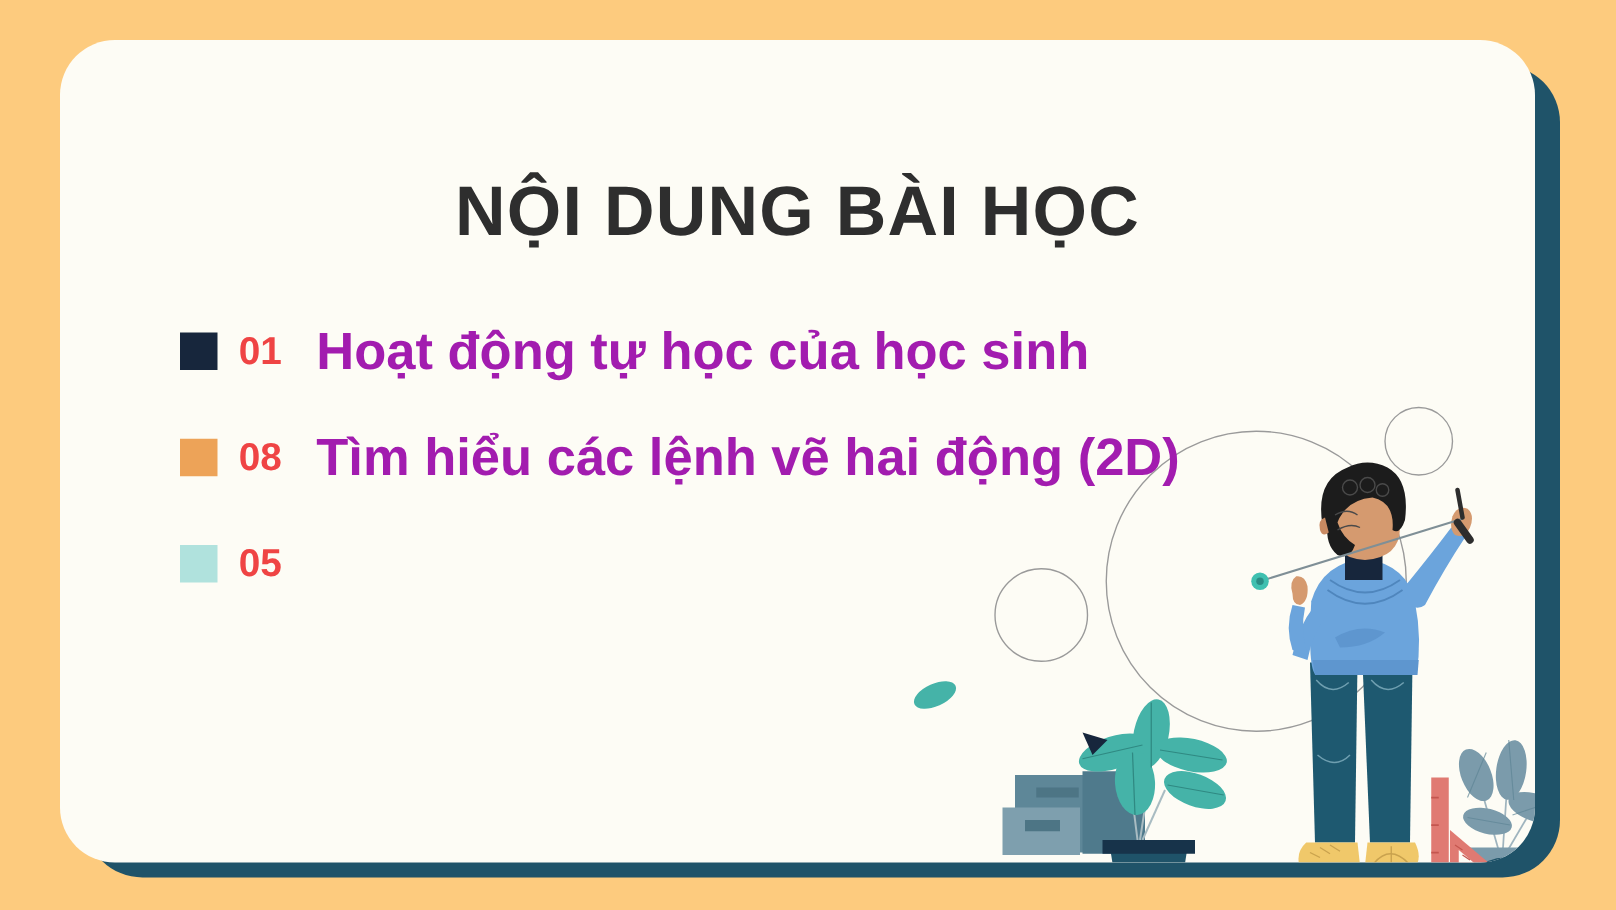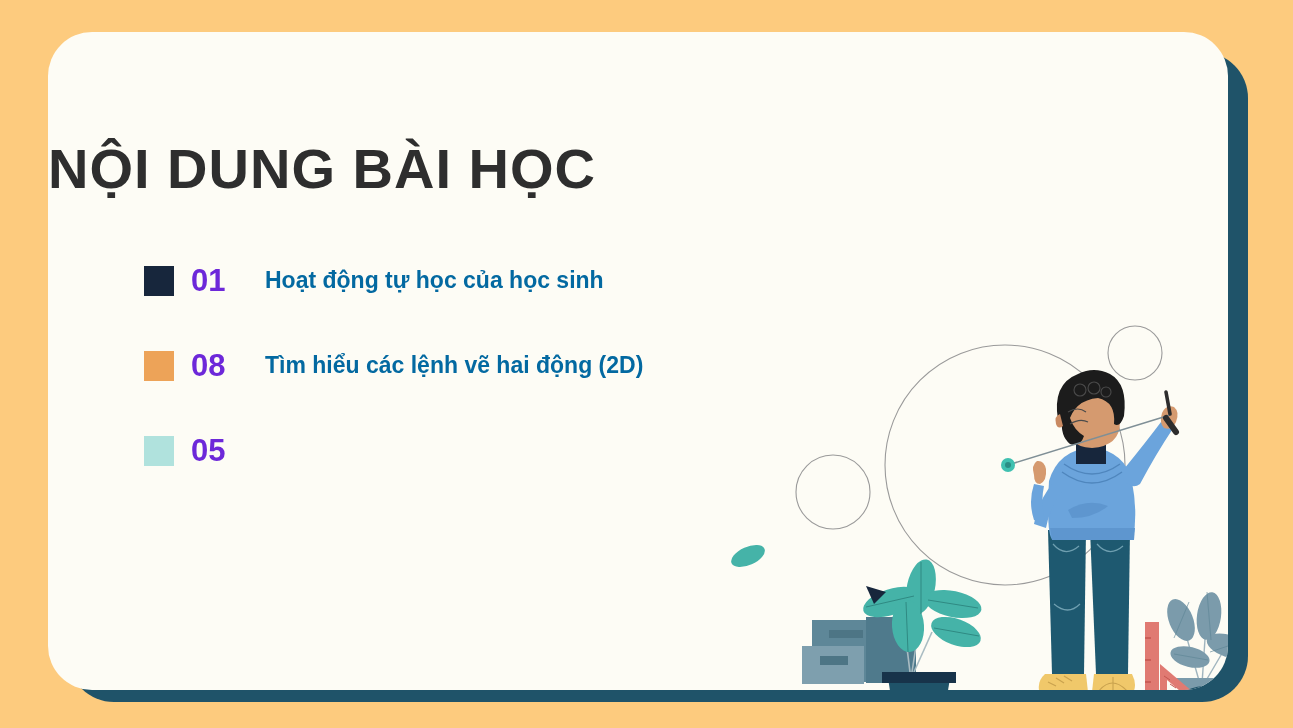--- a/index.html
+++ b/index.html
@@ -33,21 +33,21 @@
     height: 658px;
     background: #fdfcf5;
     border-radius: 44px;
     overflow: hidden;
   }
   .title {
     position: absolute;
     left: 0;
     top: 104px;
     width: 1180px;
-    text-align: left;
+    text-align: center;
     font-size: 56px;
     font-weight: bold;
     letter-spacing: 1px;
     color: #2e2e2e;
   }
   .list {
     position: absolute;
     left: 96px;
     top: 206px;
     width: 1000px;
@@ -61,28 +61,28 @@
     width: 30px;
     height: 30px;
     flex: 0 0 30px;
   }
   .num {
     margin-left: 17px;
     width: 54px;
     flex: 0 0 54px;
     font-size: 31px;
     font-weight: bold;
-    color: #6d28d9;
+    color: #ef4444;
     letter-spacing: 0px;
   }
   .label {
-    margin-left: 20px;
-    font-size: 23px;
+    margin-left: 8px;
+    font-size: 42px;
     font-weight: bold;
-    color: #0369a1;
+    color: #a21caf;
     white-space: nowrap;
   }
   .art {
     position: absolute;
     left: 0;
     top: 0;
     width: 1180px;
     height: 658px;
     pointer-events: none;
   }

